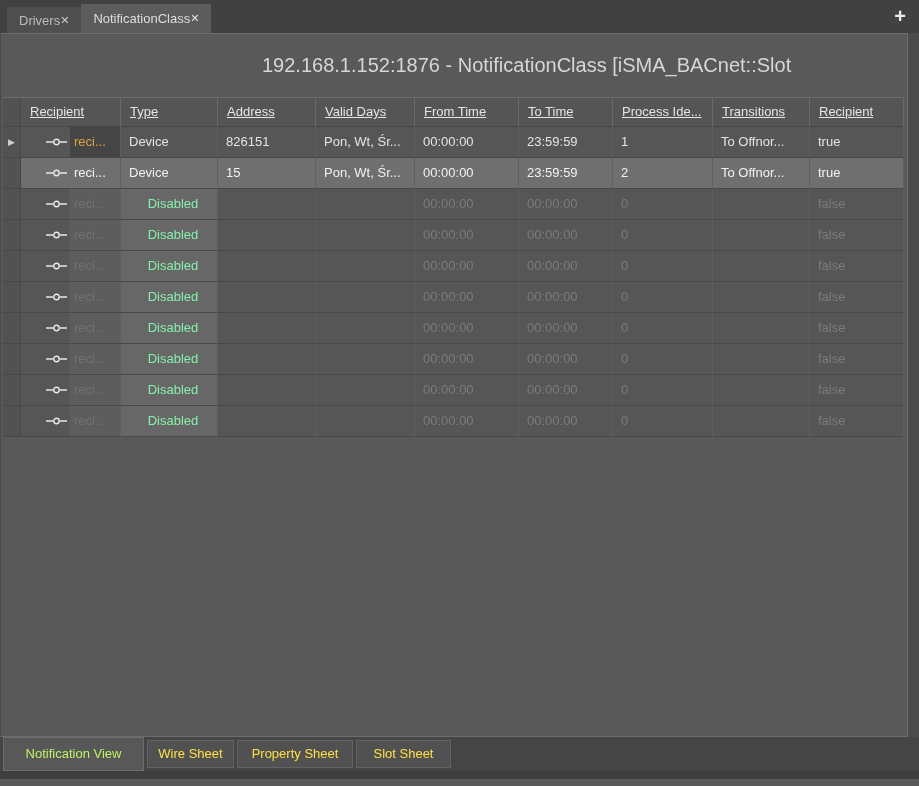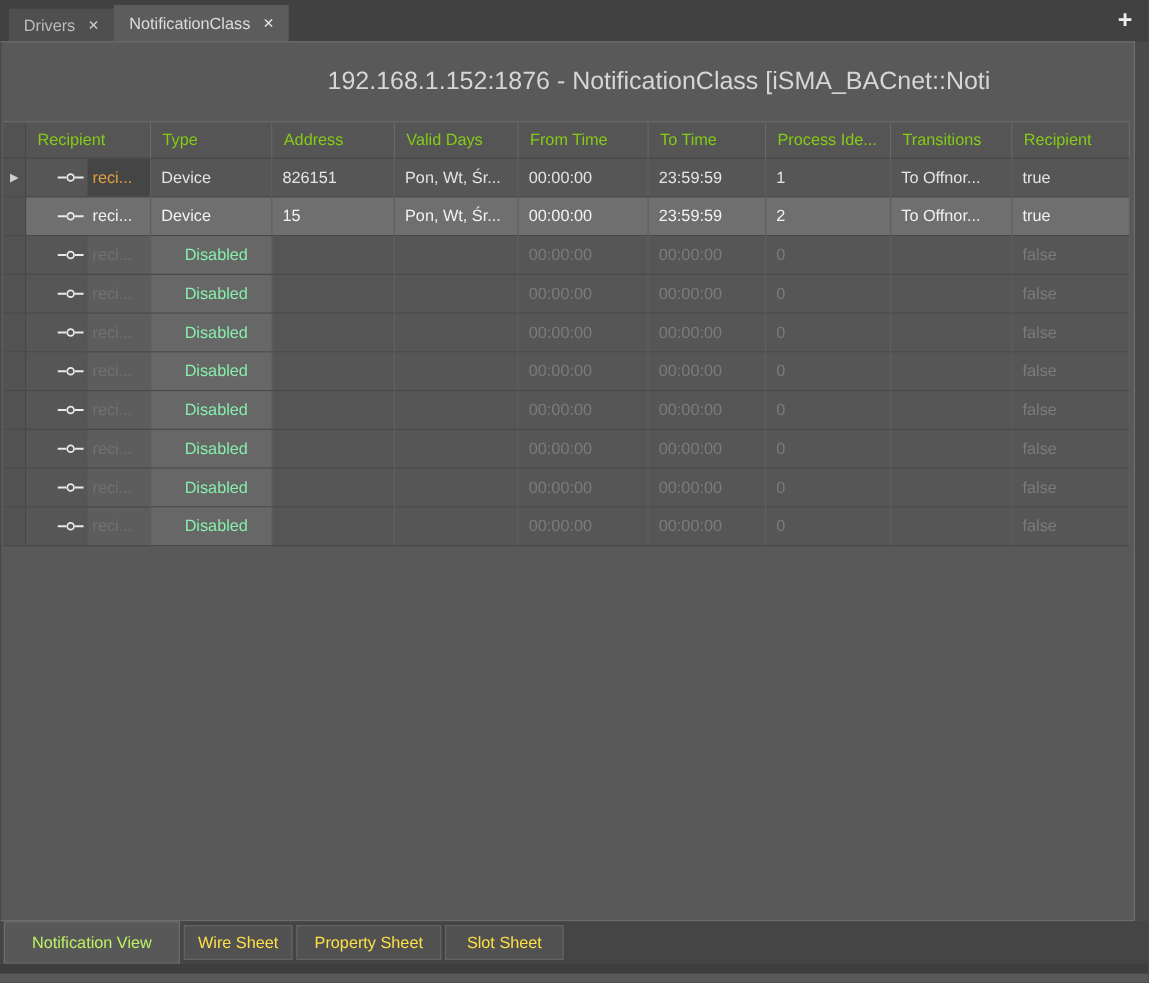--- a/index.html
+++ b/index.html
@@ -2,40 +2,40 @@
 <html><head>
 <meta charset="utf-8">
 <style>
   html,body { margin:0; padding:0; background:#4b4b4b; }
   * { box-sizing:border-box; font-family:"Liberation Sans","DejaVu Sans",sans-serif; }
   .screen { position:relative; width:919px; height:786px; background:#4b4b4b; overflow:hidden; }
 
   
   .tabbar { position:absolute; left:0; top:0; width:919px; height:33px; background:#414141; }
   .tabbar-tabs { position:absolute; left:7px; bottom:0; display:flex; align-items:flex-end; }
-  .top-tab { display:flex; align-items:center; gap:10px; padding:0 12px; height:26px;
+  .top-tab { display:flex; align-items:center; padding:0 12px; height:26px;
              background:#4f4f4f; color:#bcbcbc; font-size:13px; cursor:default; }
   .top-tab.active { height:29px; background:#5c5c5c; color:#dddddd; }
   .tab-close { font-size:11px; font-weight:bold; color:#cccccc; }
   .top-tab.active .tab-close { color:#e3e3e3; }
   .add-tab { position:absolute; right:9px; top:4px; width:20px; height:24px; color:#ededed;
              font-size:20px; font-weight:bold; text-align:center; line-height:24px; }
 
   
   .panel { position:absolute; left:0; top:33px; width:908px; height:704px;
            background:#595959; border:1px solid #6c6c6c; border-left-color:#4a4a4a; }
   .panel-title { height:62px; line-height:62px; padding-left:261px; white-space:nowrap;
                  overflow:hidden; font-size:20px; color:#d6d6d6; }
 
   
   .grid { position:absolute; left:2px; top:63px; width:901px; border-top:1px solid #6c6c6c; }
   .grid-row { display:grid; grid-template-columns:18px 100px 97px 98px 99px 104px 94px 100px 97px minmax(0,1fr); }
-  .gh { height:29px; background:#555555; color:#84cc16; font-size:13px; line-height:28px;
+  .gh { height:29px; background:#555555; color:#e5e5e5; font-size:13px; line-height:28px;
         padding-left:9px; border-right:1px solid #696969; border-bottom:1px solid #474747;
-        white-space:nowrap; overflow:hidden; }
+        white-space:nowrap; overflow:hidden;text-decoration:underline; }
   .gh.sel { padding:0; background:#525252; border-right-color:#474747; }
 
   .cell { height:31px; line-height:30px; font-size:13px; color:#e4e4e4; padding-left:8px;
           background:#565656; border-right:1px solid #5f5f5f; border-bottom:1px solid #494949;
           white-space:nowrap; overflow:hidden; }
   .cell.sel { padding:0; background:#525252; border-right-color:#474747; text-align:center;
               color:#cfcfcf; font-size:9px; }
   .cell.recipient { display:flex; justify-content:flex-end; align-items:stretch; padding:0; }
   .slot-icon { align-self:center; margin-right:3px; display:inline-flex; }
   .reci-box { width:50px; padding-left:4px; line-height:30px; }
@@ -69,21 +69,21 @@
         </div>
         <div class="top-tab active">
           <span>NotificationClass</span>
           <span class="tab-close">✕</span>
         </div>
       </div>
     <div class="add-tab">+</div>
   </div>
 
   <div class="panel">
-    <div class="panel-title">192.168.1.152:1876 - NotificationClass [iSMA_BACnet::Noti</div>
+    <div class="panel-title">192.168.1.152:1876 - NotificationClass [iSMA_BACnet::Slot</div>
     <div class="grid">
       <div class="grid-row" id="grid-header">
           <div class="gh sel"></div>
           <div class="gh">Recipient</div>
           <div class="gh">Type</div>
           <div class="gh">Address</div>
           <div class="gh">Valid Days</div>
           <div class="gh">From Time</div>
           <div class="gh">To Time</div>
           <div class="gh">Process Ide...</div>

